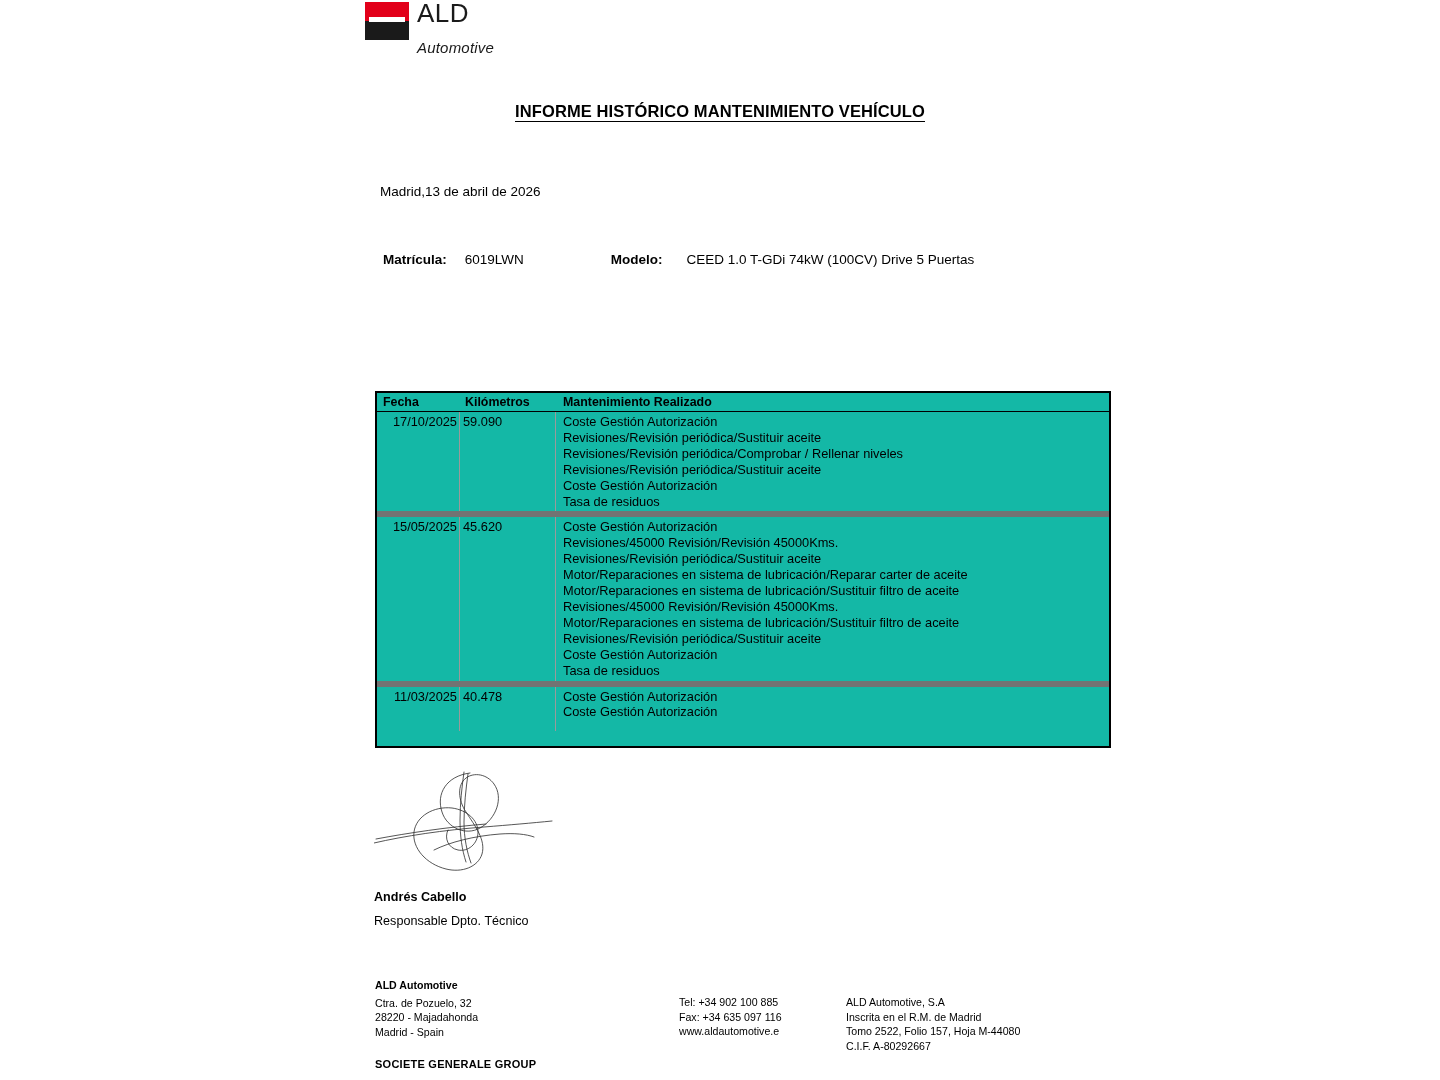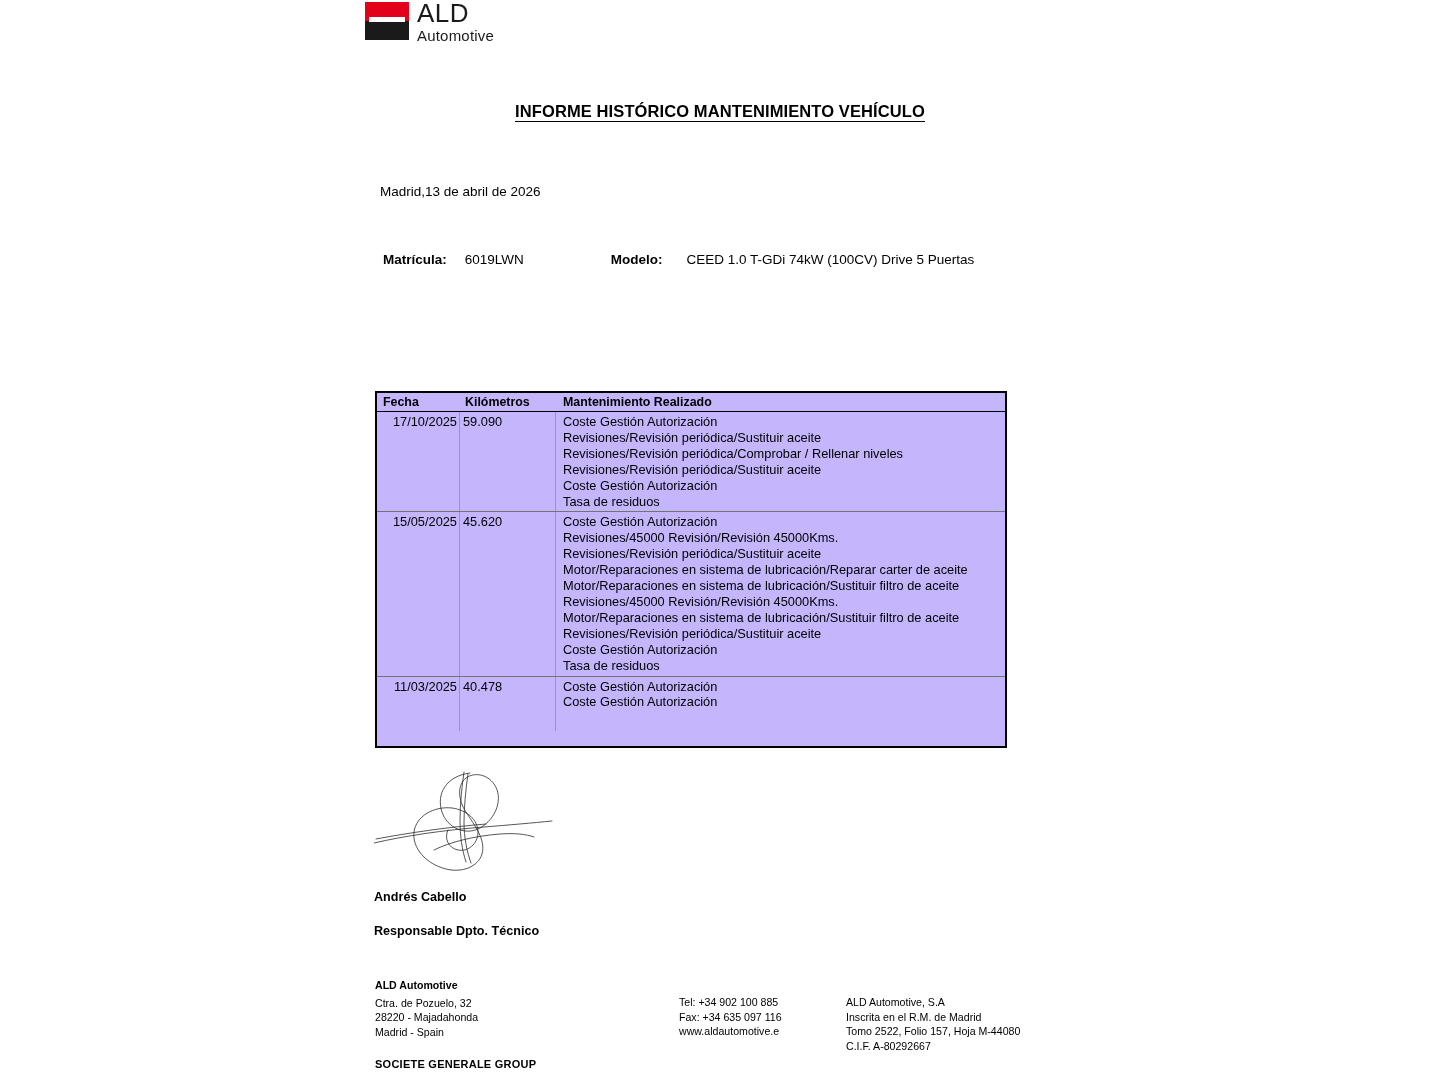--- a/index.html
+++ b/index.html
@@ -61,21 +61,22 @@
     letter-spacing: 0.5px;
     color: #1a1a1a;
     display: block;
   }
   #logo-text .automotive {
     font-size: 15px;
     font-weight: normal;
     letter-spacing: 0.2px;
     color: #1a1a1a;
     display: block;
-    margin-top: 2px;
+    margin-top: 14px;
+    font-style: italic;
   }
 
   
   #doc-title {
     position: absolute;
     left: 0;
     top: 102px;
     width: 1440px;
     text-align: center;
     font-size: 16.5px;
@@ -110,25 +111,25 @@
   #vehicle-info .plate-label { display: inline-block; }
   #vehicle-info .plate-value { display: inline-block; width: 146px; padding-left: 18px; }
   #vehicle-info .model-label { display: inline-block; }
   #vehicle-info .model-value { display: inline-block; padding-left: 24px; }
 
   
   #maint-table {
     position: absolute;
     left: 375px;
     top: 391px;
-    width: 632px;
+    width: 736px;
     height: 357px;
     border: 2px solid #000;
     box-sizing: border-box;
-    background: #c4b5fd;
+    background: #14b8a6;
   }
   #table-head {
     position: relative;
     height: 18px;
     border-bottom: 1px solid #000;
     font-size: 12.4px;
     font-weight: bold;
   }
   #table-head .th {
     position: absolute;
@@ -146,21 +147,21 @@
     top: 0;
     width: 1px;
     background: #9a9a9a;
     z-index: 1;
   }
   #vline-1 { left: 82px; height: 319px; }
   #vline-2 { left: 178px; height: 319px; }
 
   .trow {
     position: relative;
-    border-bottom: 1px solid #737373;
+    border-bottom: 6px solid #737373;
     padding-top: 2px;
     padding-bottom: 2px;
     z-index: 2;
   }
   .trow:last-child { border-bottom: none; }
   .trow .cell-date {
     position: absolute;
     left: 6px;
     top: 2px;
     width: 74px;
@@ -195,23 +196,22 @@
     width: 180px;
     height: 108px;
     display: block;
   }
   #signature-name {
     margin-top: 12px;
     font-size: 12.6px;
     font-weight: bold;
   }
   #signature-role {
-    margin-top: 20px;
+    margin-top: 10px;
     font-size: 12.6px;
-    font-weight: bold;
   }
 
   
   #footer {
     position: absolute;
     left: 0;
     top: 978px;
     width: 1440px;
     height: 100px;
     font-size: 10.6px;

